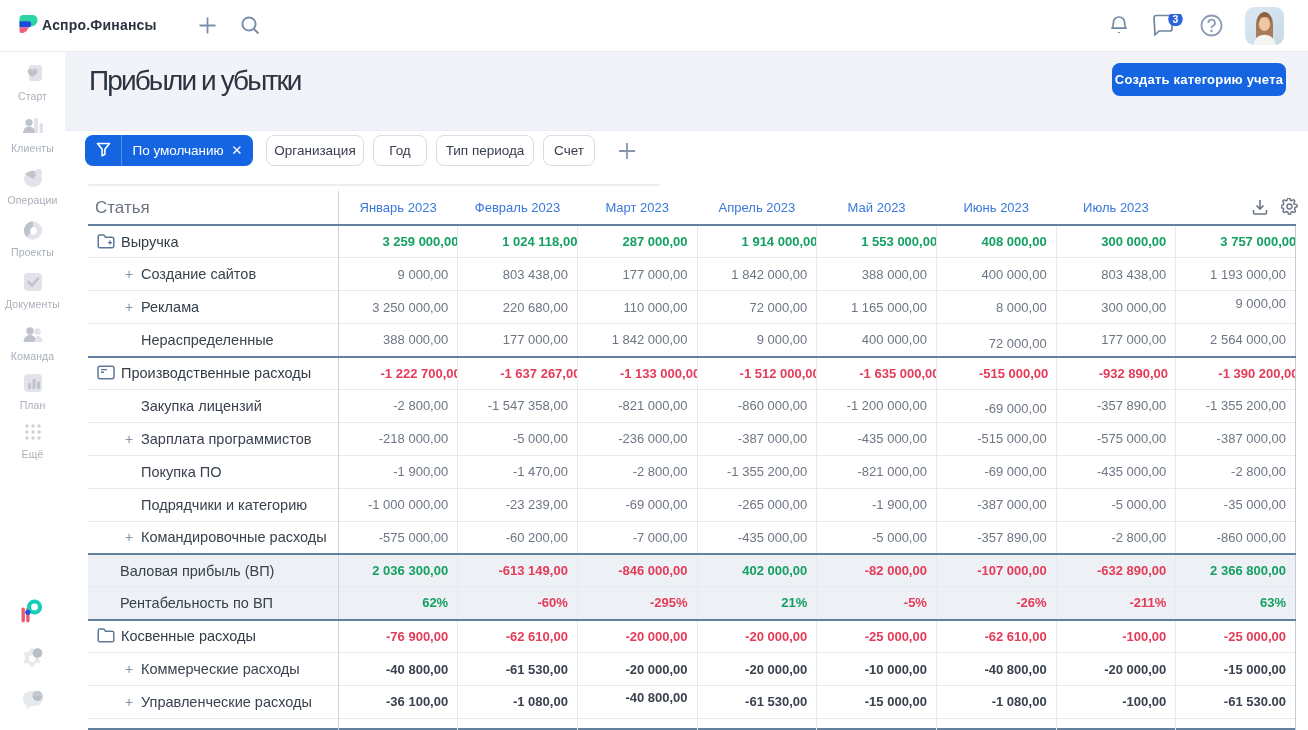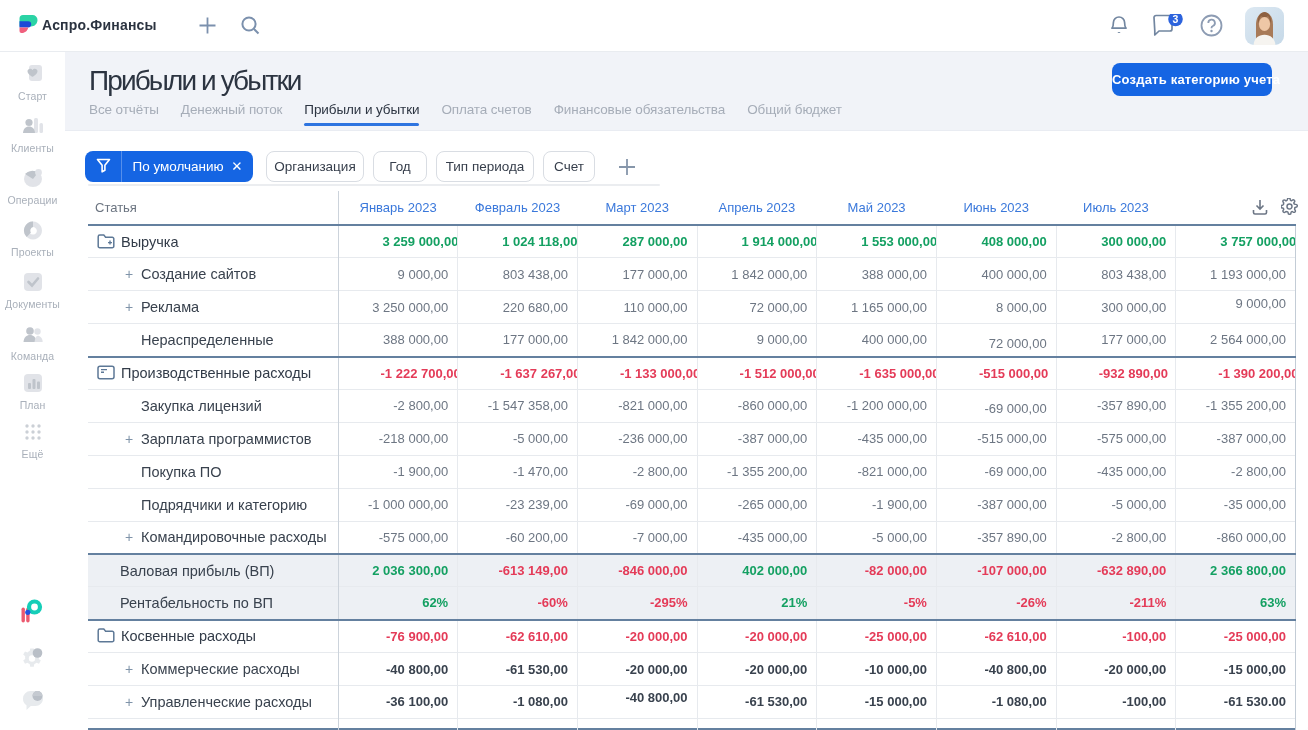--- a/index.html
+++ b/index.html
@@ -15,37 +15,37 @@
 .snav .lbl { font-size:10.5px; color:#a9b0ba; letter-spacing:0.1px; }
 .snav .ic { margin:0 auto 3px; width:26px; height:24px; position:relative; opacity:0.85; }
 
 #content { position:absolute; left:65px; top:52px; width:1243px; height:678px; background:#f1f3f8; }
 #report { position:absolute; left:0px; top:78px; width:1243px; height:600px; background:#ffffff; border-top:1px solid #e9ecf2; }
 h1 { position:absolute; left:24px; top:13px; font-size:28px; font-weight:400; color:#2c3441; letter-spacing:-1.9px; }
 #tabs { position:absolute; left:24px; top:50px; font-size:13.5px; color:#a6adb8; white-space:nowrap; letter-spacing:-0.1px; }
 #tabs span { margin-right:22px; display:inline-block; }
 #tabs .act { color:#2c3441; position:relative; }
 #tabs .act:after { content:""; position:absolute; left:0; right:0; bottom:-9px; height:3px; border-radius:2px; background:#2e74e0; }
-#newbtn { position:absolute; left:1047px; top:11px; width:160px; height:33px; background:#1565e3; border-radius:8px; color:#fff; font-size:13px; font-weight:700; text-align:center; line-height:33px; white-space:nowrap; letter-spacing:0.2px; }
-
-#filters { position:absolute; left:20px; top:20px; height:31px;text-decoration:underline; }
+#newbtn { position:absolute; left:1047px; top:11px; width:174px; height:33px; background:#1565e3; border-radius:8px; color:#fff; font-size:13px; font-weight:700; text-align:center; line-height:33px; white-space:nowrap; letter-spacing:0.2px; }
+
+#filters { position:absolute; left:20px; top:4px; height:31px;text-decoration:underline; }
 .chip { display:inline-block; vertical-align:top; height:31px; line-height:29px; background:#fff; border:1px solid #d9dde3; border-radius:8px; font-size:13.5px; color:#363e4b; text-align:center; margin-right:9px; }
 #fpill { display:inline-block; vertical-align:top; height:31px; background:#1565e3; border-radius:8px; color:#fff; margin-right:13px; }
 #fpill .seg1 { display:inline-block; vertical-align:top; width:37px; height:31px; border-right:1px solid rgba(255,255,255,0.28); text-align:center; line-height:34px; }
 #fpill .seg2 { display:inline-block; vertical-align:top; width:131px; text-align:center; line-height:31px; font-size:13.5px; font-weight:400; }
 #plusflt { position:absolute; left:533px; top:7px; }
 #scrollhint { position:absolute; left:23px; top:53px; width:572px; height:2px; border-radius:2px; background:#ebedf0; }
 #botline { position:absolute; left:23px; top:597px; width:1208px; height:2px; background:#64809f; }
 
 #tablewrap { position:absolute; left:23px; top:60px; width:1208px; }
 table { border-collapse:collapse; table-layout:fixed; width:1208px; }
 td { font-size:13px; padding:0 9px 0 0; text-align:right; color:#6d7683; vertical-align:middle; overflow:hidden; white-space:nowrap; }
 td.lab { text-align:left; padding:0; color:#39424e; font-size:14.5px; }
 tr.hdr td { font-size:13px; color:#3a78db; text-align:center; padding:0; }
-tr.hdr td.lab { color:#6b7480; text-align:left; font-size:13px; }
+tr.hdr td.lab { color:#6b7480; text-align:left; font-size:17px; }
 tr.body { height:32.9px; }
 tr.light td { border-top:1px solid #e7eaee; }
 tr.strong td { border-top:2px solid #64809f; }
 td.sep { border-right:1px solid #e7eaee; }
 td.sep1 { border-right:1px solid #ccd3db; }
 td.sepR { border-right:1px solid #c3ccd6; }
 tr.hl td { background:#edf0f4; }
 .g { color:#14a062; font-weight:700;padding-left:44px; }
 .r { color:#e43b58; font-weight:700;padding-left:42px; }
 .g6 { color:#14a062; font-weight:600; }
@@ -187,23 +187,20 @@
         <circle cx="16.5" cy="6" r="4.8" fill="#b9bfc7"></circle>
       </svg>
     <svg style="position:absolute;left:22px;top:638px" width="22" height="21" viewBox="0 0 22 21">
         <path d="M1 8.5 A7.5 7.5 0 0 1 8.5 1 h5 A7.5 7.5 0 0 1 21 8.5 c0 4.1-3.4 7.5-7.5 7.5 H8.8 l-4.3 4 v-4.8 A7.5 7.5 0 0 1 1 8.5 Z" fill="#e7eaed"></path>
         <circle cx="15.5" cy="6" r="5" fill="#b9bfc7"></circle>
         <path d="M10.5 6 a5 5 0 0 1 10 0 Z" fill="#c5cad1"></path>
       </svg>
   </div>
   <div id="content">
     <h1>Прибыли и убытки</h1>
-    <div id="tabs">
-      <span>Все отчёты</span><span>Денежный поток</span><span class="act">Прибыли и убытки</span><span>Оплата счетов</span><span>Финансовые обязательства</span><span>Общий бюджет</span>
-    </div>
     <div id="newbtn">Создать категорию учета</div>
     <div id="report">
       <div id="filters">
         <span id="fpill"><span class="seg1"><svg width="15" height="15" viewBox="0 0 15 15" fill="none" stroke="#fff" stroke-width="1.6" stroke-linejoin="round">
                 <path d="M1.5 1.5 h12 l-4.6 5.8 v4.9 l-2.8 1.6 v-6.5 Z"></path>
               </svg></span><span class="seg2">По умолчанию&nbsp;&nbsp;✕</span></span><span class="chip" style="width:98px">Организация</span><span class="chip" style="width:54px">Год</span><span class="chip" style="width:98px">Тип периода</span><span class="chip" style="width:52px">Счет</span>
         <span id="plusflt"><svg width="18" height="18" viewBox="0 0 18 18" stroke="#8696aa" stroke-width="1.8" fill="none">
               <path d="M9 1 V17 M1 9 H17"></path>
             </svg></span>
       </div>

